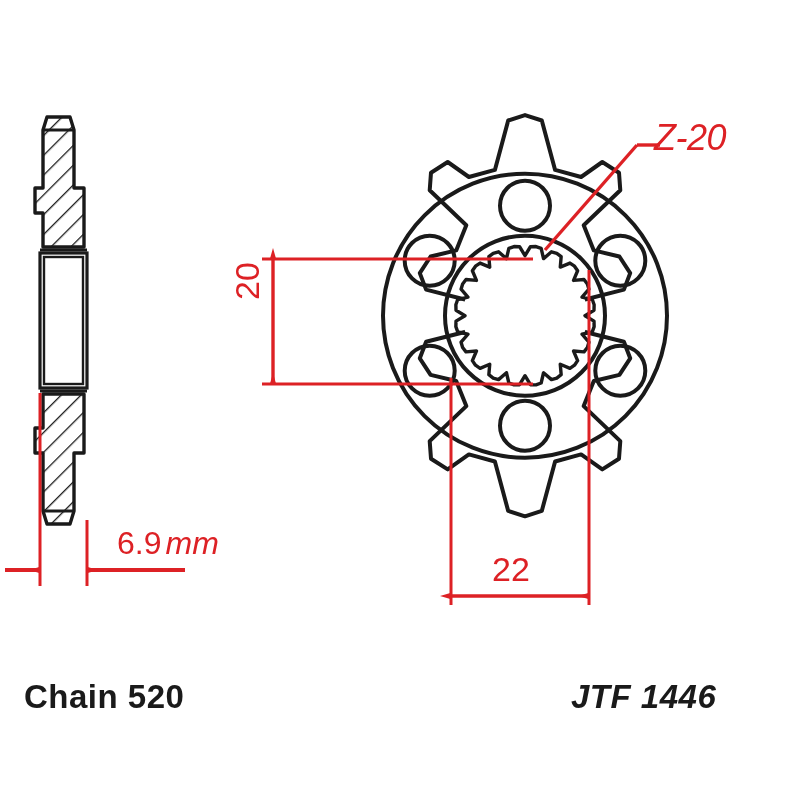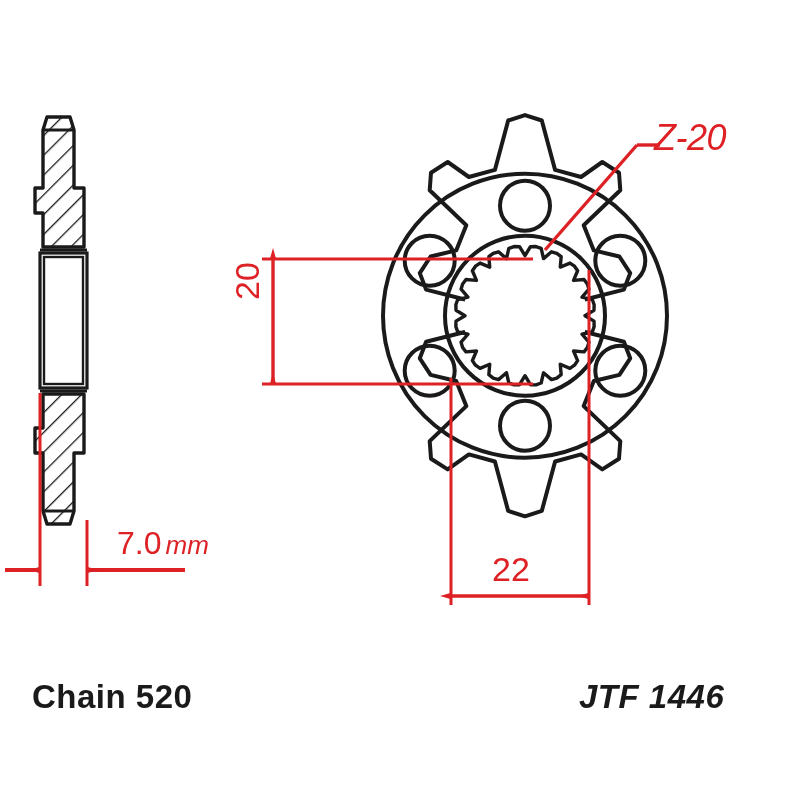--- a/index.html
+++ b/index.html
@@ -31,21 +31,20 @@
   .lbl {
     position: absolute;
     white-space: nowrap;
     font-family: "Liberation Sans", sans-serif;
   }
   .footer-label {
     font-weight: bold;
     font-size: 33px;
     color: #1a1a1a;
     letter-spacing: 0.5px;
-    margin-left: 8px;
   }
   #chain-label { left: 24px; top: 678px; }
   #part-label  { left: 571px; top: 678px; font-style: italic; }
 
   .dim-text {
     color: #dd2125;
     font-size: 34px;
     font-weight: 500;
   }
   #dim-20-label {
@@ -55,21 +54,21 @@
     transform-origin: left top;
   }
   #dim-22-label { left: 492px; top: 550px; }
   #dim-thk-label {
     left: 117px;
     top: 525px;
     font-size: 32px;
   }
   #dim-thk-label .unit {
     font-style: italic;
-    font-size: 26px;
+    font-size: 32px;
     padding-left: 4px;
     margin-top: 12px;
   }
   #z-label {
     left: 654px;
     top: 117px;
     font-size: 36px;
     font-style: italic;
     letter-spacing: -0.5px;
   }
@@ -170,19 +169,19 @@
       <line x1="637" y1="145" x2="660" y2="145"></line>
     </g>
   </svg>
 
   <div class="lbl dim-text" id="z-label">Z-20</div>
 
   <div class="lbl dim-text" id="dim-20-label">20</div>
 
   <div class="lbl dim-text" id="dim-22-label">22</div>
 
-  <div class="lbl dim-text" id="dim-thk-label"><span>7.0</span><span class="unit">mm</span></div>
+  <div class="lbl dim-text" id="dim-thk-label"><span>6.9</span><span class="unit">mm</span></div>
 
   <div class="lbl footer-label" id="chain-label">Chain 520</div>
 
   <div class="lbl footer-label" id="part-label">JTF 1446</div>
 
 </div>
 
 </body></html>

